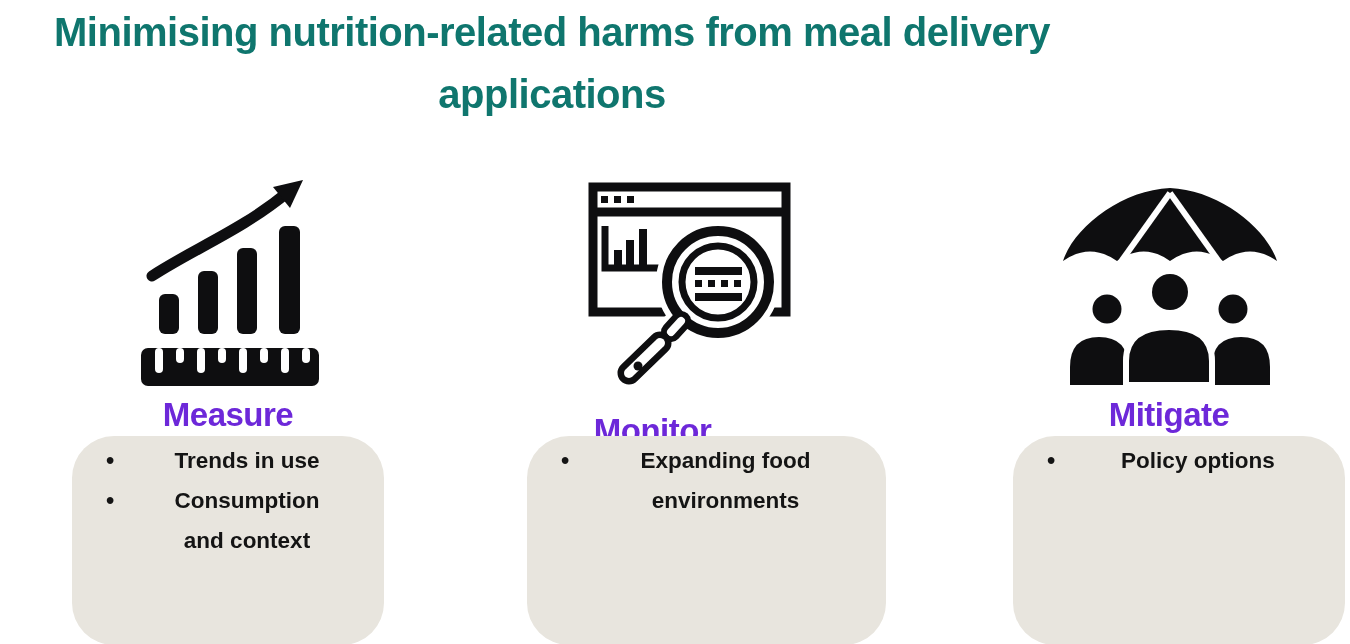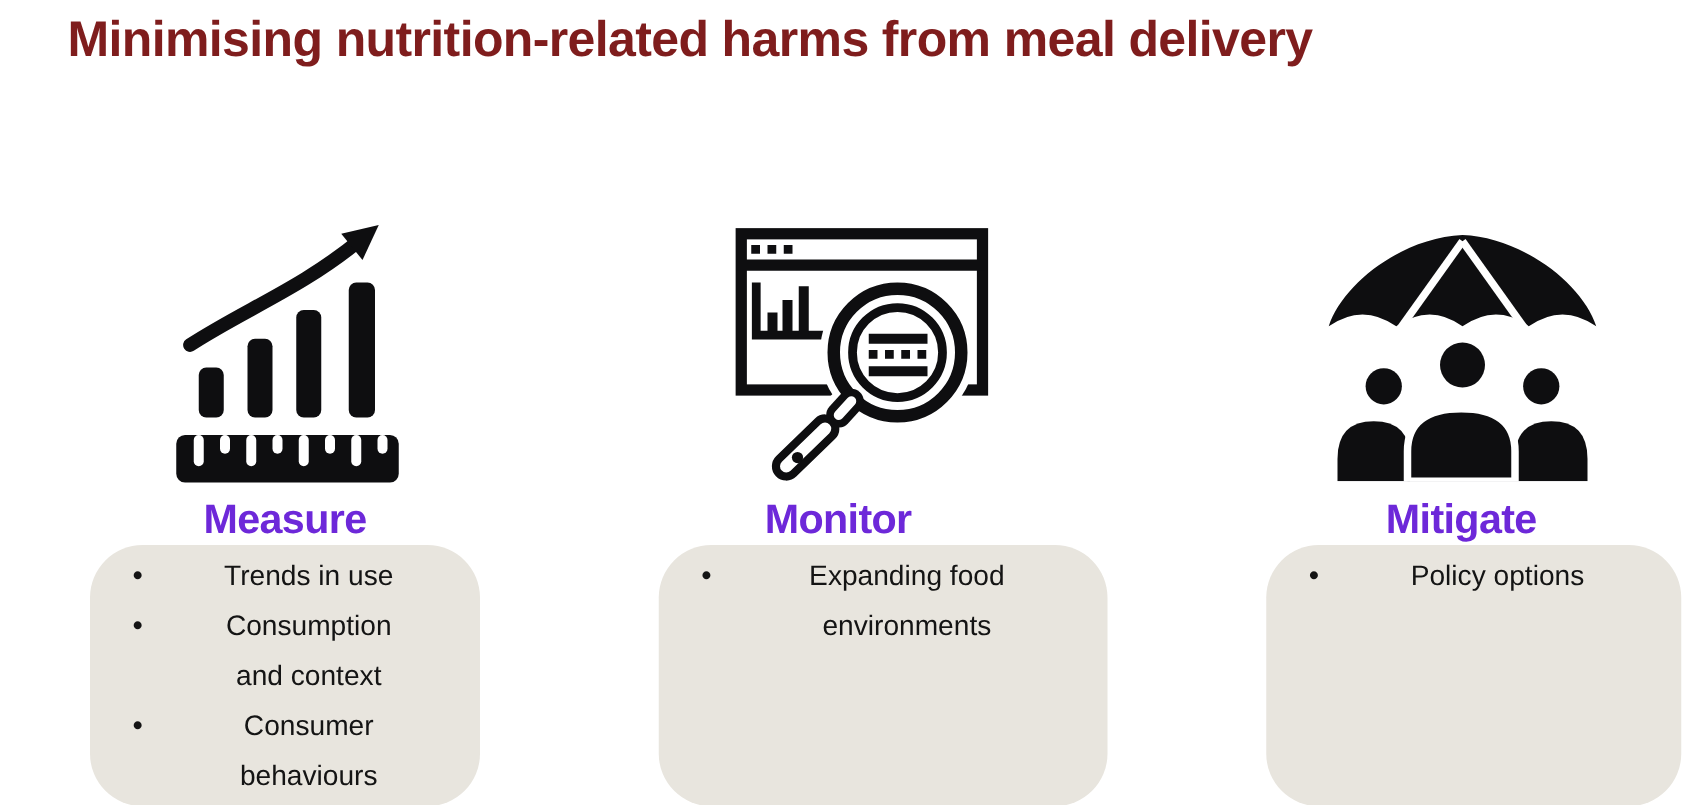--- a/index.html
+++ b/index.html
@@ -17,21 +17,21 @@
     color:var(--text);
   }
   .title{
     position:absolute;
     top:1px;left:0;width:1104px;
     text-align:center;
     font-size:40px;
     line-height:62px;
     font-weight:700;
     letter-spacing:-0.5px;
-    color:#7f1d1d;
+    color:#0f766e;
   }
   .title .line{display:block;white-space:nowrap;}
   .icon{position:absolute;}
   .icon svg{display:block;width:100%;height:100%;}
   .col-heading{
     position:absolute;
     top:396px;
     text-align:center;
     font-size:33px;
     font-weight:700;
@@ -45,49 +45,50 @@
     background:var(--box);
     border-radius:42px;
   }
   .bullet-box ul{
     list-style:none;
     padding:5px 0 0 0;
   }
   .bullet-box li{
     position:relative;
     font-size:22.5px;
-    font-weight:400;
+    font-weight:700;
     line-height:40px;
     text-align:center;
     white-space:pre-line;
     padding:0 18px 0 56px;
     color:var(--text);
   }
   .bullet-box li::before{
     content:"\2022";
     position:absolute;
     left:34px;
     top:0;
     font-size:1.05em;
   }
   #box-measure{left:72px;width:312px;}
   #heading-measure{left:72px;width:312px;}
   #icon-measure{left:140px;top:168px;width:180px;height:220px;}
   #box-monitor{left:527px;width:359px;}
-  #heading-monitor{left:515px;width:311px;}
+  #heading-monitor{left:497px;width:311px;margin-top:16px;}
   #icon-monitor{left:588px;top:182px;width:205px;height:214px;}
   #box-mitigate{left:1013px;width:332px;}
   #heading-mitigate{left:1013px;width:312px;}
   #icon-mitigate{left:1060px;top:185px;width:220px;height:200px;}
 </style>
 </head>
 <body>
 
 <h1 class="title">
   <span class="line">Minimising nutrition-related harms from meal delivery</span>
+  <span class="line">applications</span>
 </h1>
 
 <div class="icon" id="icon-measure">
   <svg viewBox="0 0 180 220" xmlns="http://www.w3.org/2000/svg">
     <g fill="#0e0e10">
       <path d="M12,108 C55,80 102,62 148,24" stroke="#0e0e10" stroke-width="11" fill="none" stroke-linecap="round"></path>
       <polygon points="163,12 150,40 133,19"></polygon>
       <rect x="19" y="126" width="20" height="40" rx="6"></rect>
       <rect x="58" y="103" width="20" height="63" rx="6"></rect>
       <rect x="97" y="80" width="20" height="86" rx="6"></rect>
@@ -105,22 +106,20 @@
       <rect x="162" y="180" width="8" height="15" rx="4"></rect>
     </g>
   </svg>
 </div>
 <h2 class="col-heading" id="heading-measure">Measure</h2>
 <div class="bullet-box" id="box-measure">
   <ul>
       <li>Trends in use</li>
       <li>Consumption
 and context</li>
-      <li>Consumer
-behaviours</li>
     </ul>
 </div>
 
 <div class="icon" id="icon-monitor">
   <svg viewBox="0 0 205 214" xmlns="http://www.w3.org/2000/svg">
     <rect x="5" y="5" width="193" height="125" fill="none" stroke="#0e0e10" stroke-width="9"></rect>
     <line x1="2" y1="30" x2="200" y2="30" stroke="#0e0e10" stroke-width="9"></line>
     <g fill="#0e0e10">
       <rect x="13" y="14" width="7" height="7"></rect>
       <rect x="26" y="14" width="7" height="7"></rect>

